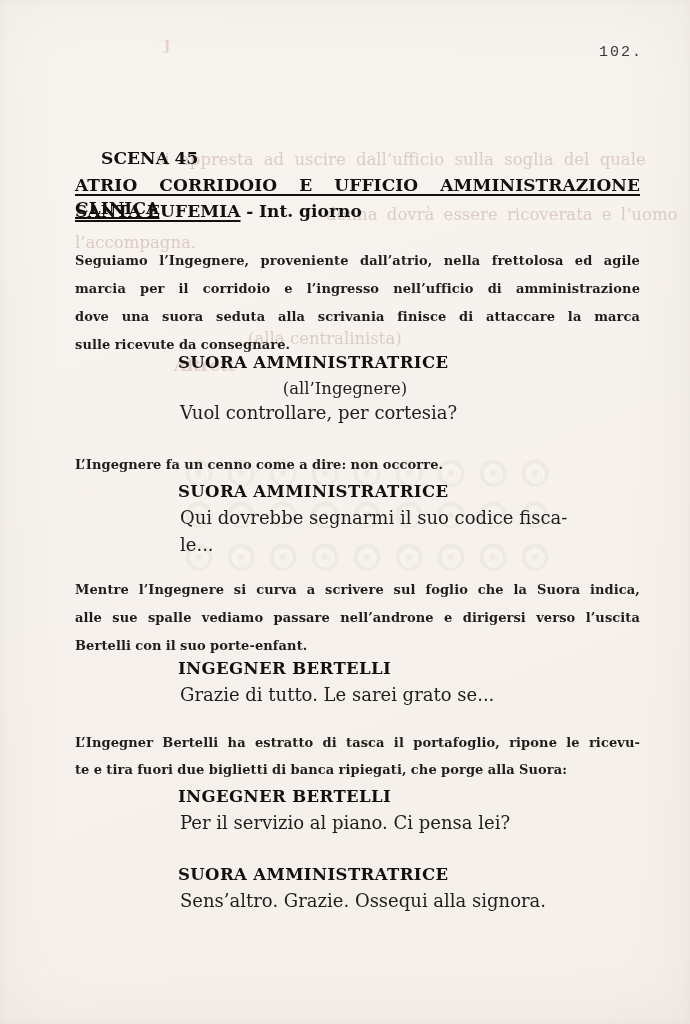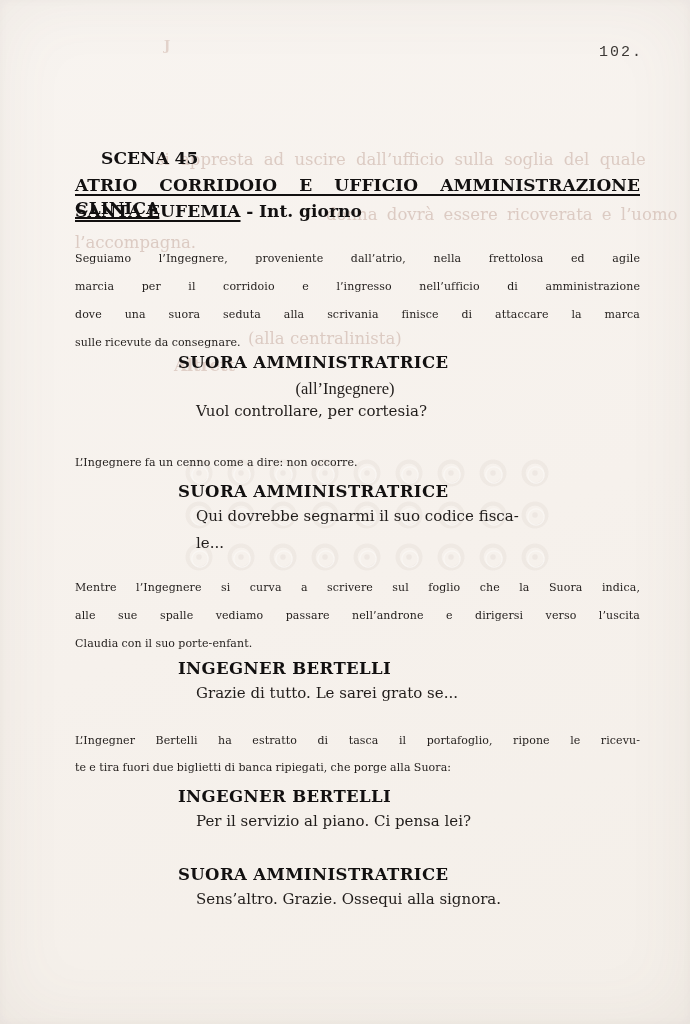--- a/index.html
+++ b/index.html
@@ -9,37 +9,38 @@
     margin:0 auto;
     background:linear-gradient(160deg, #f8f4f0 0%, #f6f1ec 55%, #f4efe9 100%);
     box-shadow: inset 0 0 70px rgba(120,100,90,0.07), inset 0 0 8px rgba(120,100,90,0.05);
     overflow:hidden;
     font-family:"DejaVu Serif", serif;
     color:#211d1b;
   }
   
   .ln {
     position:absolute; left:75px; width:565px;
-    font-size:11px; line-height:1.35;
+    font-size:13px; line-height:1.35;
     letter-spacing:0.1px; word-spacing:-0.4px;
     color:#211d1b;
     z-index:3;
+    font-weight:bold;
   }
   .just { text-align:justify; text-align-last:justify; text-justify:inter-word; }
   .bold { font-weight:bold; color:#121010; }
   .uline { text-decoration:underline; text-decoration-thickness:1.5px; text-underline-offset:3px; }
   .cue {
     position:absolute; left:178px; width:334px;
     text-align:left; font-weight:bold;
     font-size:16.5px; letter-spacing:0.4px;
     color:#121010; z-index:3;
   }
   .dia {
-    position:absolute; left:196px;
-    font-size:15px; white-space:nowrap;
+    position:absolute; left:180px;
+    font-size:18px; white-space:nowrap;
     color:#211d1b; z-index:3;
   }
   .paren {
     position:absolute; left:178px; width:334px; text-align:center;
     font-size:16.5px; color:#211d1b; z-index:3;
   }
   .pageno {
     position:absolute; top:44px; right:47px;
     font-family:"Liberation Mono", monospace;
     font-size:15px; letter-spacing:2px; color:#3c3835;
@@ -88,32 +89,32 @@
   <div class="ln bold" style="top:147px; font-size:17px;margin-left:26px;">SCENA 45</div>
   <div class="ln just bold uline" style="top:174px; font-size:17px;">ATRIO CORRIDOIO E UFFICIO AMMINISTRAZIONE CLINICA</div>
   <div class="ln bold" style="top:200px; font-size:17px;"><span class="uline">SANTA EUFEMIA</span><span> - Int. giorno</span></div>
 
   <div class="ln just" style="top:252px;">Seguiamo l’Ingegnere, proveniente dall’atrio, nella frettolosa ed agile</div>
   <div class="ln just" style="top:280px;">marcia per il corridoio e l’ingresso nell’ufficio di amministrazione</div>
   <div class="ln just" style="top:308px;">dove una suora seduta alla scrivania finisce di attaccare la marca</div>
   <div class="ln" style="top:336px;">sulle ricevute da consegnare.</div>
 
   <div class="cue" style="top:353px;">SUORA AMMINISTRATRICE</div>
-  <div class="paren" style="top:379px;font-family:Liberation Serif, serif;">(all’Ingegnere)</div>
+  <div class="paren" style="top:379px;">(all’Ingegnere)</div>
   <div class="dia" style="top:402px;">Vuol controllare, per cortesia?</div>
 
   <div class="ln" style="top:456px;">L’Ingegnere fa un cenno come a dire: non occorre.</div>
 
   <div class="cue" style="top:482px;">SUORA AMMINISTRATRICE</div>
   <div class="dia" style="top:507px;">Qui dovrebbe segnarmi il suo codice fisca-</div>
   <div class="dia" style="top:534px;text-align:right;">le...</div>
 
   <div class="ln just" style="top:581px;">Mentre l’Ingegnere si curva a scrivere sul foglio che la Suora indica,</div>
   <div class="ln just" style="top:609px;">alle sue spalle vediamo passare nell’androne e dirigersi verso l’uscita</div>
-  <div class="ln" style="top:637px;">Claudia con il suo porte-enfant.</div>
+  <div class="ln" style="top:637px;">Bertelli con il suo porte-enfant.</div>
 
   <div class="cue" style="top:659px;">INGEGNER BERTELLI</div>
   <div class="dia" style="top:684px;">Grazie di tutto. Le sarei grato se...</div>
 
   <div class="ln just" style="top:734px;">L’Ingegner Bertelli ha estratto di tasca il portafoglio, ripone le ricevu-</div>
   <div class="ln" style="top:761px;">te e tira fuori due biglietti di banca ripiegati, che porge alla Suora:</div>
 
   <div class="cue" style="top:787px;">INGEGNER BERTELLI</div>
   <div class="dia" style="top:812px;">Per il servizio al piano. Ci pensa lei?</div>
 

